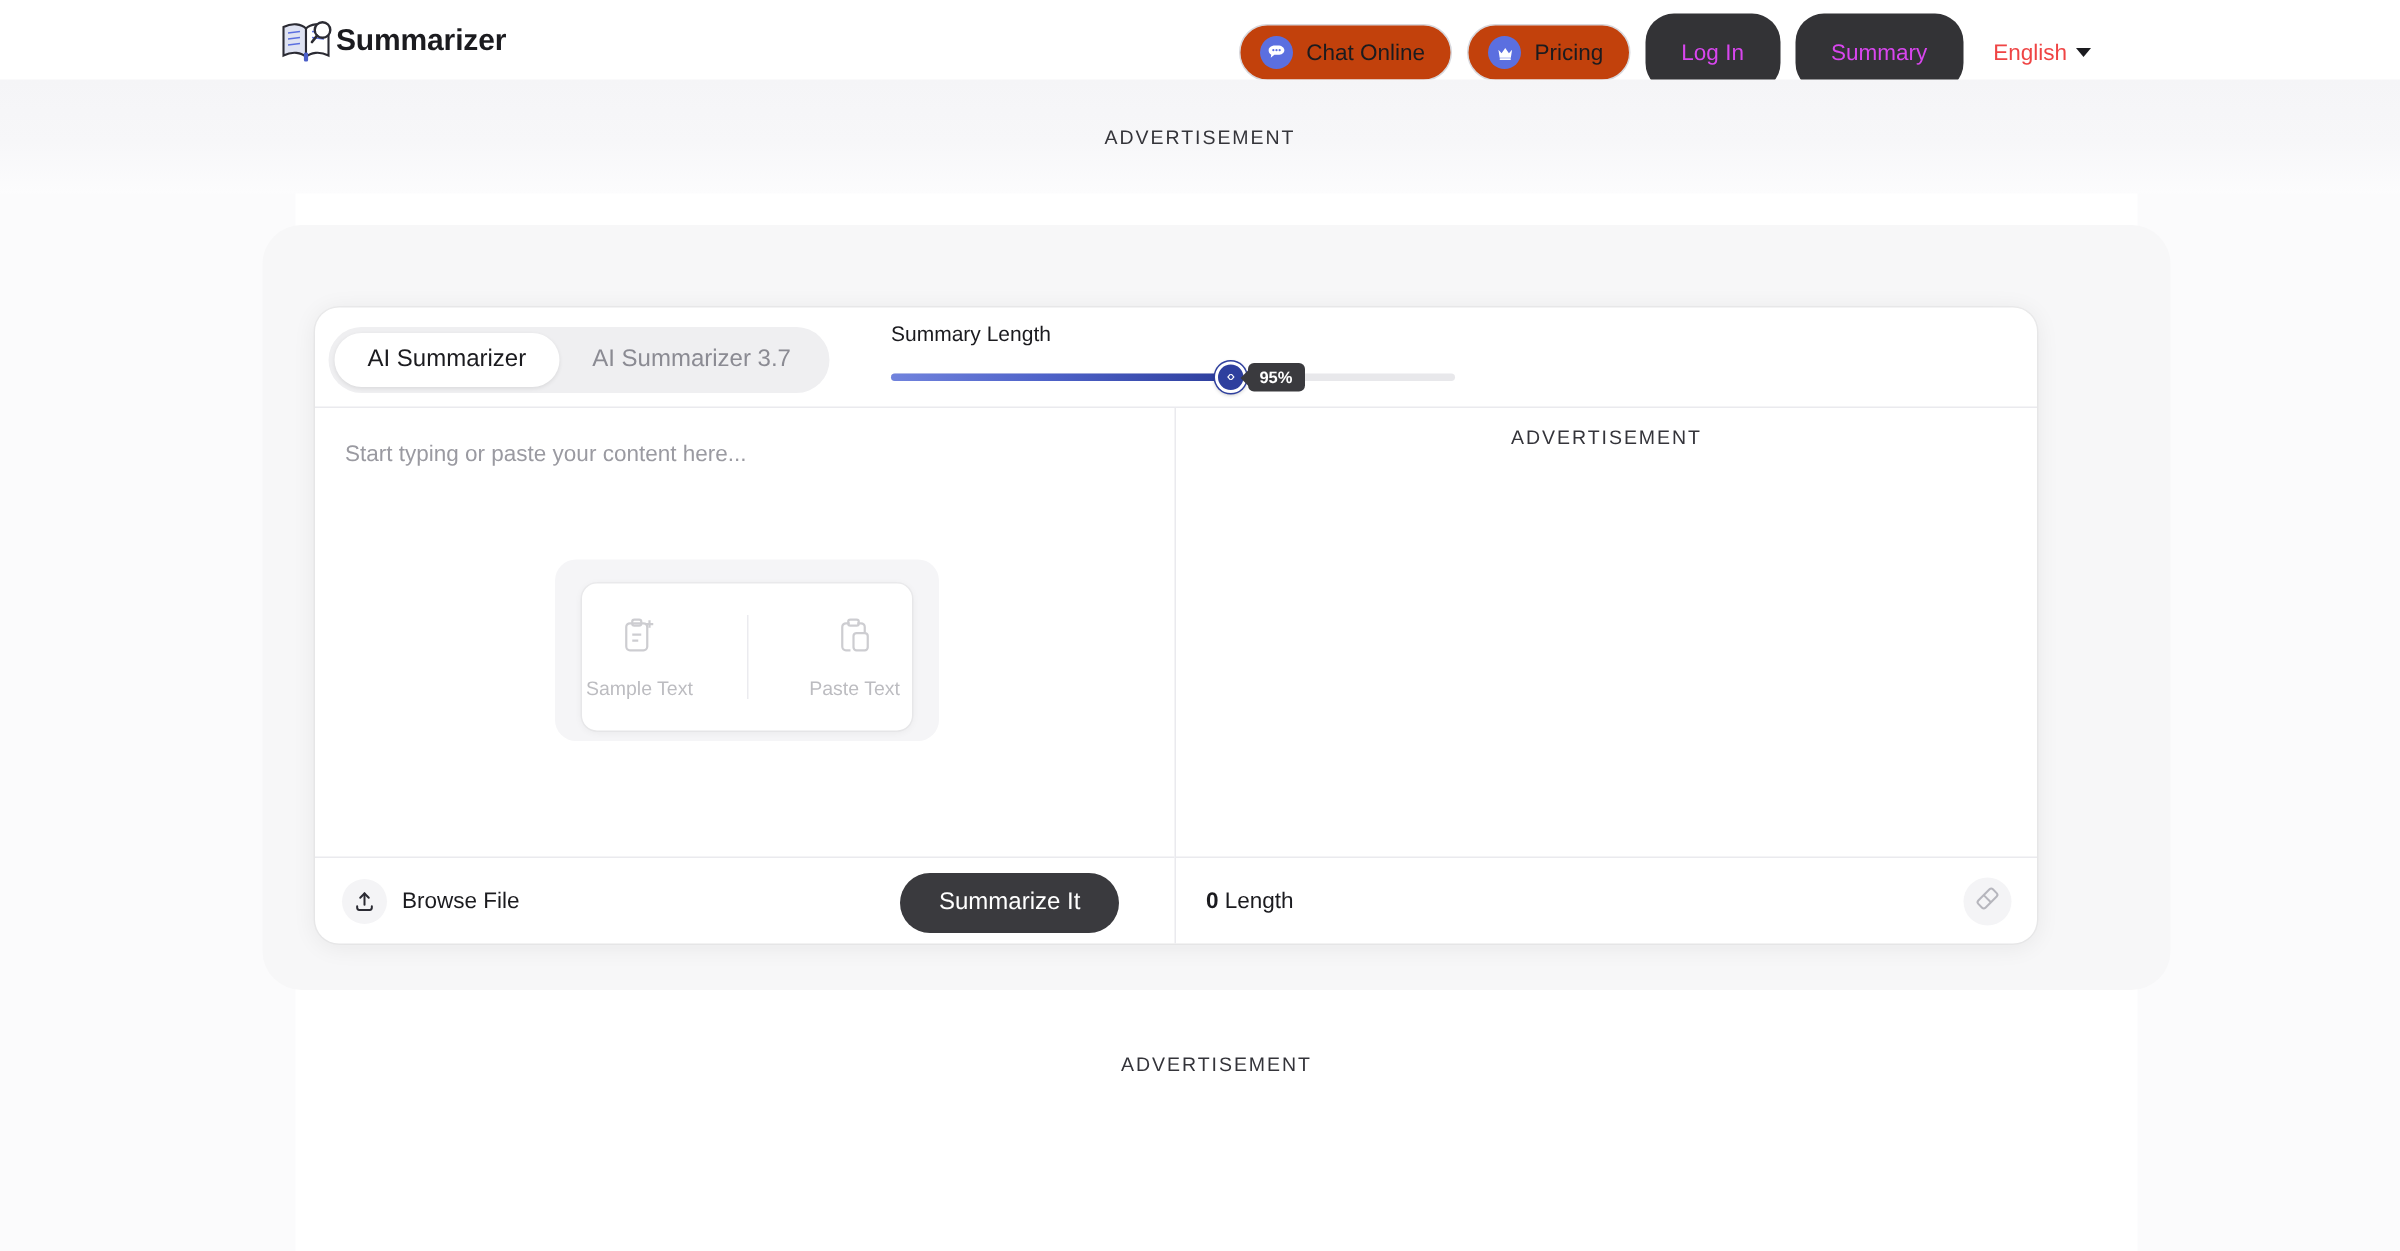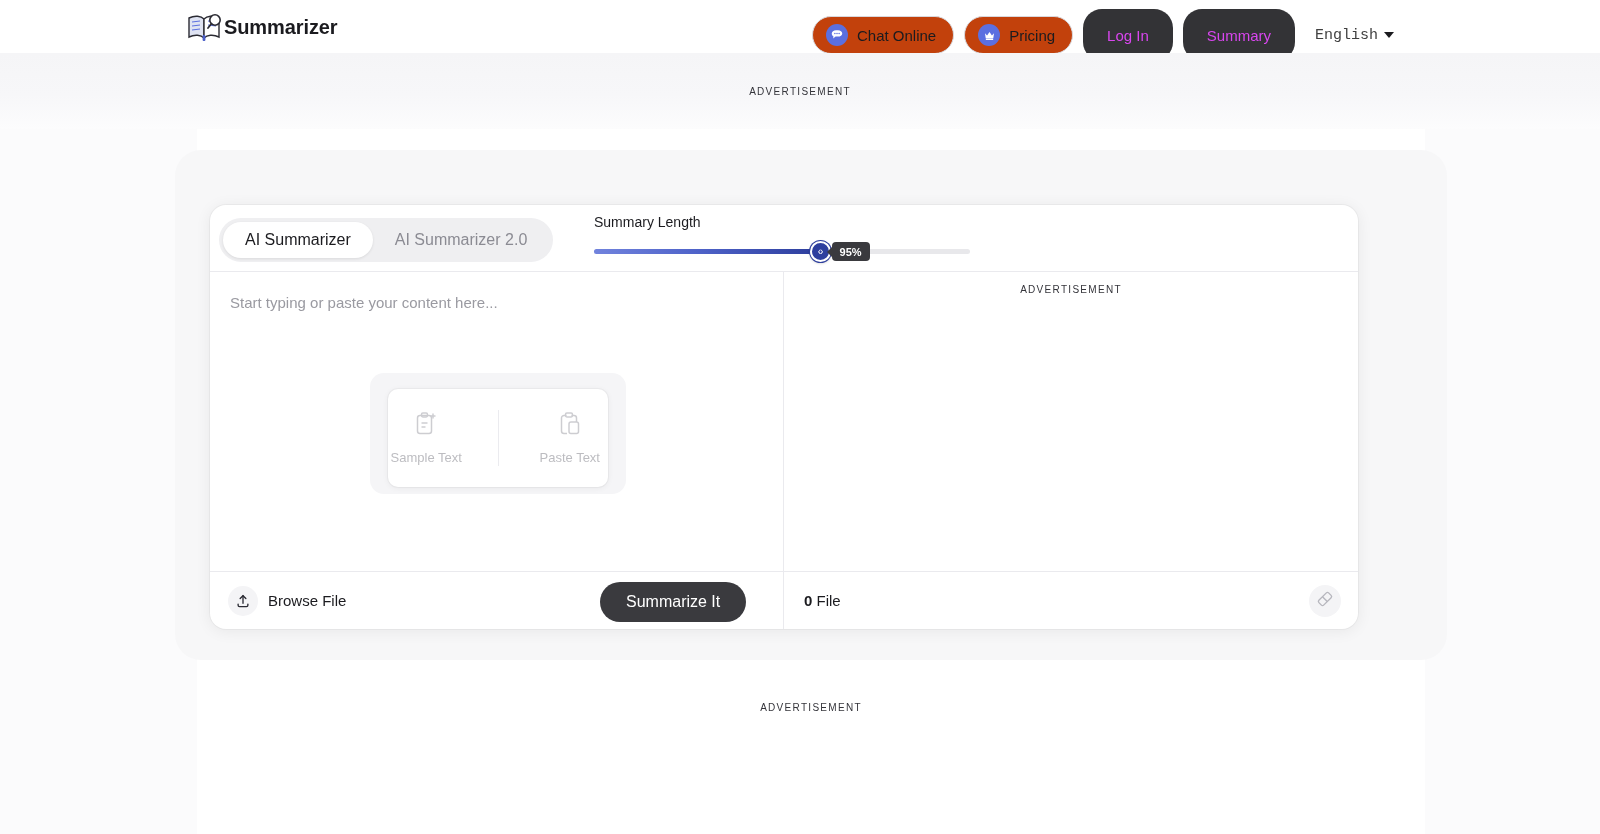--- a/index.html
+++ b/index.html
@@ -33,33 +33,33 @@
     height: 52px; border-radius: 19px; background: #333336; color: #d946ef;
     display: flex; align-items: center; justify-content: center;
     padding: 0 24px; cursor: pointer; font-size: 15px; border: none;
     font-family: "Liberation Sans", sans-serif;
   }
   .icon-circle-blue {
     width: 22px; height: 22px; border-radius: 50%; background: #5b6fe0;
     display: flex; align-items: center; justify-content: center; flex: 0 0 auto;
   }
   .lang {
-    display: flex; align-items: center; gap: 6px; font-size: 15px; color: #404040;
-    cursor: pointer; margin-left: 10px; font-family: Liberation Mono, monospace;
+    display: flex; align-items: center; gap: 6px; font-size: 15px; color: #ef4444;
+    cursor: pointer; margin-left: 10px;
   }
   .caret { width: 0; height: 0; border-left: 5px solid transparent; border-right: 5px solid transparent; border-top: 6px solid #1b1b1f; }
 
   
   .ad-band-top {
     position: absolute; top: 53px; left: 0; width: 1600px; height: 76px;
     background: linear-gradient(180deg,#f5f5f7 0%, #f7f7f9 55%, #fcfcfd 100%);
     display: flex; align-items: center; justify-content: center;
   }
   .ad-label {
-    font-size: 10px; letter-spacing: 1.3px; color: #34343a; font-weight: 400;
+    font-size: 13px; letter-spacing: 1.3px; color: #34343a; font-weight: 400;
   }
 
   
   .content-col {
     position: absolute; top: 129px; left: 197px; width: 1228px; height: 705px;
     background: #ffffff;
   }
   .halo {
     position: absolute; top: 150px; left: 175px; width: 1272px; height: 510px;
     background: #f7f7f8; border-radius: 26px;
@@ -245,21 +245,21 @@
 
   <div class="content-col"></div>
   <div class="halo"></div>
 
   <div class="tool-card">
 
     <div class="toolbar">
 
       <div class="tabs">
         <div class="tab active">AI Summarizer</div>
-        <div class="tab">AI Summarizer 2.0</div>
+        <div class="tab">AI Summarizer 3.7</div>
       </div>
 
       <div class="slider-block">
         <div class="slider-title">Summary Length</div>
         <div class="slider-row">
           <div class="slider-track"></div>
           <div class="slider-fill" id="sliderFill" style="width: 225.6px;"></div>
           <div class="slider-thumb" id="sliderThumb" style="left: 215.6px;">‹›</div>
           <div class="slider-tip" id="sliderTip" style="left: 237.6px;">95%</div>
         </div>
@@ -321,21 +321,21 @@
       </div>
 
       <div class="panel-right">
         <div class="ad-right">
           <span class="ad-label">ADVERTISEMENT</span>
         </div>
 
         <div class="panel-foot">
           <span class="words">
             <b>0</b>
-            <span>File</span>
+            <span>Length</span>
           </span>
           <span class="eraser-btn">
             <span>
               <svg width="18" height="18" viewBox="0 0 20 20" fill="none" stroke="#b6b6bd" stroke-width="1.5" stroke-linejoin="round">
                 <path d="M11.5 3.2 3.2 11.5a1.8 1.8 0 0 0 0 2.5l2.8 2.8a1.8 1.8 0 0 0 2.5 0l8.3-8.3a1.8 1.8 0 0 0 0-2.5L14 3.2a1.8 1.8 0 0 0-2.5 0z"></path>
                 <path d="M7.2 7.5 12.5 12.8"></path>
               </svg>
             </span>
           </span>
         </div>

